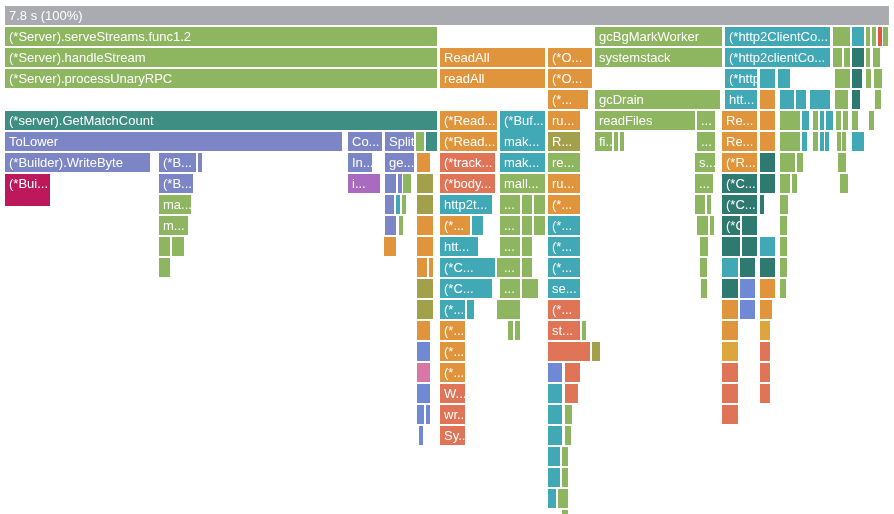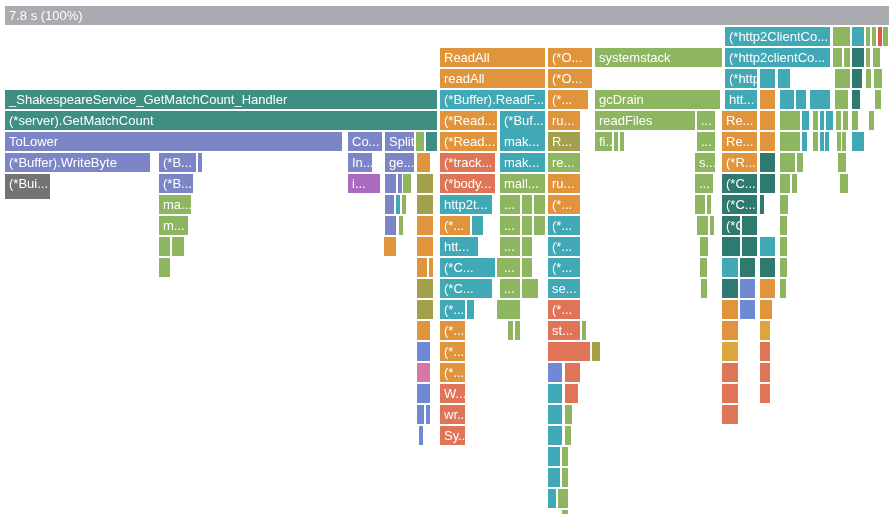--- a/index.html
+++ b/index.html
@@ -21,47 +21,49 @@
     white-space:nowrap;
     overflow:hidden;
     cursor:pointer;
   }
 </style>
 </head>
 <body>
 
 <div class="stage">
     <div class="frame" style="left: 5px; top: 6px; width: 884px; height: 19px; background: rgb(169, 171, 176);">7.8 s (100%)</div>
+    <div class="frame" style="left: 5px; top: 27px; width: 432px; height: 19px; background: rgb(142, 181, 95);">(*Server).serveStreams.func1.2</div>
+    <div class="frame" style="left: 595px; top: 27px; width: 127px; height: 19px; background: rgb(142, 181, 95);">gcBgMarkWorker</div>
     <div class="frame" style="left: 725px; top: 27px; width: 105px; height: 19px; background: rgb(65, 168, 182);">(*http2ClientCo...</div>
     <div class="frame" style="left: 833px; top: 27px; width: 17px; height: 19px; background: rgb(142, 181, 95);"></div>
     <div class="frame" style="left: 852px; top: 27px; width: 12px; height: 19px; background: rgb(65, 168, 182);"></div>
     <div class="frame" style="left: 866px; top: 27px; width: 4px; height: 19px; background: rgb(142, 181, 95);"></div>
     <div class="frame" style="left: 872px; top: 27px; width: 4px; height: 19px; background: rgb(142, 181, 95);"></div>
     <div class="frame" style="left: 878px; top: 27px; width: 3px; height: 19px; background: rgb(226, 87, 63);"></div>
     <div class="frame" style="left: 883px; top: 27px; width: 5px; height: 19px; background: rgb(142, 181, 95);"></div>
+    <div class="frame" style="left: 5px; top: 48px; width: 432px; height: 19px; background: rgb(142, 181, 95);">(*Server).handleStream</div>
     <div class="frame" style="left: 440px; top: 48px; width: 105px; height: 19px; background: rgb(224, 148, 59);">ReadAll</div>
     <div class="frame" style="left: 548px; top: 48px; width: 44px; height: 19px; background: rgb(224, 148, 59);">(*O...</div>
     <div class="frame" style="left: 595px; top: 48px; width: 127px; height: 19px; background: rgb(142, 181, 95);">systemstack</div>
     <div class="frame" style="left: 725px; top: 48px; width: 105px; height: 19px; background: rgb(65, 168, 182);">(*http2clientCo...</div>
     <div class="frame" style="left: 833px; top: 48px; width: 9px; height: 19px; background: rgb(142, 181, 95);"></div>
     <div class="frame" style="left: 844px; top: 48px; width: 6px; height: 19px; background: rgb(142, 181, 95);"></div>
     <div class="frame" style="left: 852px; top: 48px; width: 12px; height: 19px; background: rgb(47, 122, 112);"></div>
     <div class="frame" style="left: 866px; top: 48px; width: 4px; height: 19px; background: rgb(142, 181, 95);"></div>
     <div class="frame" style="left: 873px; top: 48px; width: 7px; height: 19px; background: rgb(142, 181, 95);"></div>
+    <div class="frame" style="left: 5px; top: 69px; width: 432px; height: 19px; background: rgb(142, 181, 95);">(*Server).processUnaryRPC</div>
     <div class="frame" style="left: 440px; top: 69px; width: 105px; height: 19px; background: rgb(224, 148, 59);">readAll</div>
     <div class="frame" style="left: 548px; top: 69px; width: 44px; height: 19px; background: rgb(224, 148, 59);">(*O...</div>
     <div class="frame" style="left: 725px; top: 69px; width: 32px; height: 19px; background: rgb(65, 168, 182);">(*http2Fr...</div>
     <div class="frame" style="left: 760px; top: 69px; width: 15px; height: 19px; background: rgb(65, 168, 182);"></div>
     <div class="frame" style="left: 778px; top: 69px; width: 12px; height: 19px; background: rgb(65, 168, 182);"></div>
     <div class="frame" style="left: 835px; top: 69px; width: 15px; height: 19px; background: rgb(142, 181, 95);"></div>
     <div class="frame" style="left: 852px; top: 69px; width: 10px; height: 19px; background: rgb(47, 122, 112);"></div>
     <div class="frame" style="left: 866px; top: 69px; width: 5px; height: 19px; background: rgb(142, 181, 95);"></div>
     <div class="frame" style="left: 874px; top: 69px; width: 8px; height: 19px; background: rgb(142, 181, 95);"></div>
-    <div class="frame" style="left: 5px; top: 90px; width: 432px; height: 19px; background: rgb(62, 142, 132);">_ShakespeareService_GetMatchCount_Handler</div>
-    <div class="frame" style="left: 440px; top: 90px; width: 105px; height: 19px; background: rgb(65, 168, 182);">(*Buffer).ReadF...</div>
     <div class="frame" style="left: 548px; top: 90px; width: 40px; height: 19px; background: rgb(224, 148, 59);">(*...</div>
     <div class="frame" style="left: 595px; top: 90px; width: 125px; height: 19px; background: rgb(142, 181, 95);">gcDrain</div>
     <div class="frame" style="left: 725px; top: 90px; width: 32px; height: 19px; background: rgb(65, 168, 182);">htt...</div>
     <div class="frame" style="left: 760px; top: 90px; width: 15px; height: 19px; background: rgb(224, 148, 59);"></div>
     <div class="frame" style="left: 780px; top: 90px; width: 14px; height: 19px; background: rgb(65, 168, 182);"></div>
     <div class="frame" style="left: 796px; top: 90px; width: 10px; height: 19px; background: rgb(65, 168, 182);"></div>
     <div class="frame" style="left: 810px; top: 90px; width: 20px; height: 19px; background: rgb(65, 168, 182);"></div>
     <div class="frame" style="left: 835px; top: 90px; width: 13px; height: 19px; background: rgb(142, 181, 95);"></div>
     <div class="frame" style="left: 852px; top: 90px; width: 8px; height: 19px; background: rgb(47, 122, 112);"></div>
     <div class="frame" style="left: 875px; top: 90px; width: 6px; height: 19px; background: rgb(142, 181, 95);"></div>
@@ -100,36 +102,36 @@
     <div class="frame" style="left: 780px; top: 132px; width: 20px; height: 19px; background: rgb(142, 181, 95);"></div>
     <div class="frame" style="left: 802px; top: 132px; width: 5px; height: 19px; background: rgb(65, 168, 182);"></div>
     <div class="frame" style="left: 813px; top: 132px; width: 5px; height: 19px; background: rgb(142, 181, 95);"></div>
     <div class="frame" style="left: 820px; top: 132px; width: 3px; height: 19px; background: rgb(65, 168, 182);"></div>
     <div class="frame" style="left: 825px; top: 132px; width: 3px; height: 19px; background: rgb(65, 168, 182);"></div>
     <div class="frame" style="left: 837px; top: 132px; width: 4px; height: 19px; background: rgb(142, 181, 95);"></div>
     <div class="frame" style="left: 842px; top: 132px; width: 4px; height: 19px; background: rgb(142, 181, 95);"></div>
     <div class="frame" style="left: 852px; top: 132px; width: 2px; height: 19px; background: rgb(65, 168, 182);"></div>
     <div class="frame" style="left: 856px; top: 132px; width: 2px; height: 19px; background: rgb(65, 168, 182);"></div>
     <div class="frame" style="left: 860px; top: 132px; width: 2px; height: 19px; background: rgb(65, 168, 182);"></div>
-    <div class="frame" style="left: 5px; top: 153px; width: 145px; height: 19px; background: rgb(124, 133, 198);">(*Buffer).WriteByte</div>
+    <div class="frame" style="left: 5px; top: 153px; width: 145px; height: 19px; background: rgb(124, 133, 198);">(*Builder).WriteByte</div>
     <div class="frame" style="left: 159px; top: 153px; width: 37px; height: 19px; background: rgb(124, 133, 198);">(*B...</div>
     <div class="frame" style="left: 198px; top: 153px; width: 4px; height: 19px; background: rgb(124, 133, 198);"></div>
     <div class="frame" style="left: 348px; top: 153px; width: 24px; height: 19px; background: rgb(124, 133, 198);">In...</div>
     <div class="frame" style="left: 385px; top: 153px; width: 29px; height: 19px; background: rgb(124, 133, 198); text-align: center;">ge...</div>
     <div class="frame" style="left: 417px; top: 153px; width: 13px; height: 19px; background: rgb(224, 148, 59);"></div>
     <div class="frame" style="left: 440px; top: 153px; width: 55px; height: 19px; background: rgb(223, 116, 87);">(*track...</div>
     <div class="frame" style="left: 500px; top: 153px; width: 45px; height: 19px; background: rgb(65, 168, 182);">mak...</div>
     <div class="frame" style="left: 548px; top: 153px; width: 32px; height: 19px; background: rgb(142, 181, 95);">re...</div>
     <div class="frame" style="left: 695px; top: 153px; width: 20px; height: 19px; background: rgb(142, 181, 95);">s...</div>
     <div class="frame" style="left: 722px; top: 153px; width: 35px; height: 19px; background: rgb(224, 148, 59);">(*R...</div>
     <div class="frame" style="left: 760px; top: 153px; width: 15px; height: 19px; background: rgb(47, 122, 112);"></div>
     <div class="frame" style="left: 780px; top: 153px; width: 15px; height: 19px; background: rgb(142, 181, 95);"></div>
     <div class="frame" style="left: 797px; top: 153px; width: 6px; height: 19px; background: rgb(142, 181, 95);"></div>
     <div class="frame" style="left: 838px; top: 153px; width: 8px; height: 19px; background: rgb(142, 181, 95);"></div>
-    <div class="frame" style="left: 5px; top: 174px; width: 45px; height: 25px; background: #737373;">(*Bui...</div>
+    <div class="frame" style="left: 5px; top: 174px; width: 45px; height: 32px; background: #be185d;">(*Bui...</div>
     <div class="frame" style="left: 159px; top: 174px; width: 34px; height: 19px; background: rgb(124, 133, 198);">(*B...</div>
     <div class="frame" style="left: 348px; top: 174px; width: 32px; height: 19px; background: rgb(170, 106, 192);">i...</div>
     <div class="frame" style="left: 385px; top: 174px; width: 11px; height: 19px; background: rgb(124, 133, 198);"></div>
     <div class="frame" style="left: 398px; top: 174px; width: 3px; height: 19px; background: rgb(124, 133, 198);"></div>
     <div class="frame" style="left: 403px; top: 174px; width: 2px; height: 19px; background: rgb(142, 181, 95);"></div>
     <div class="frame" style="left: 407px; top: 174px; width: 2px; height: 19px; background: rgb(142, 181, 95);"></div>
     <div class="frame" style="left: 417px; top: 174px; width: 16px; height: 19px; background: rgb(162, 160, 75);"></div>
     <div class="frame" style="left: 440px; top: 174px; width: 55px; height: 19px; background: rgb(223, 116, 87);">(*body...</div>
     <div class="frame" style="left: 500px; top: 174px; width: 45px; height: 19px; background: rgb(142, 181, 95);">mall...</div>
     <div class="frame" style="left: 548px; top: 174px; width: 32px; height: 19px; background: rgb(224, 148, 59);">ru...</div>

